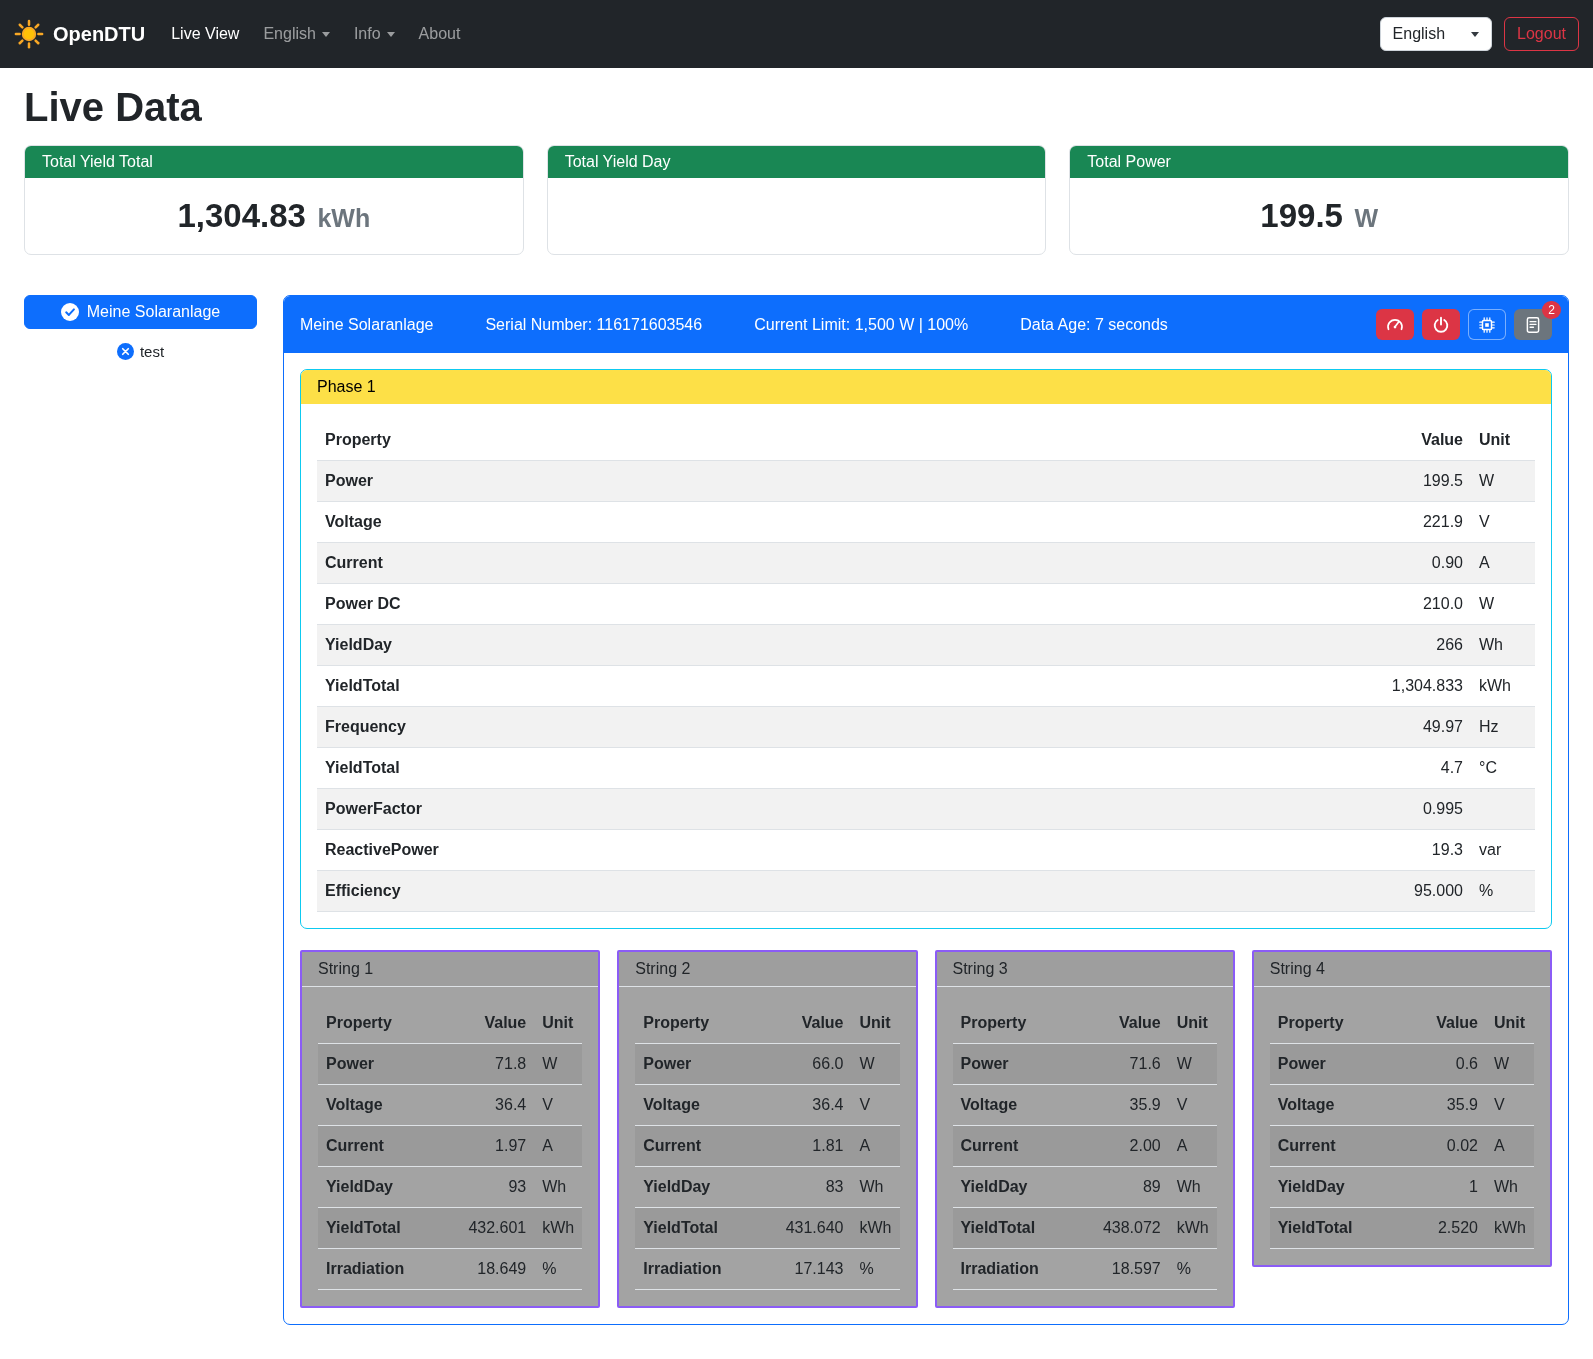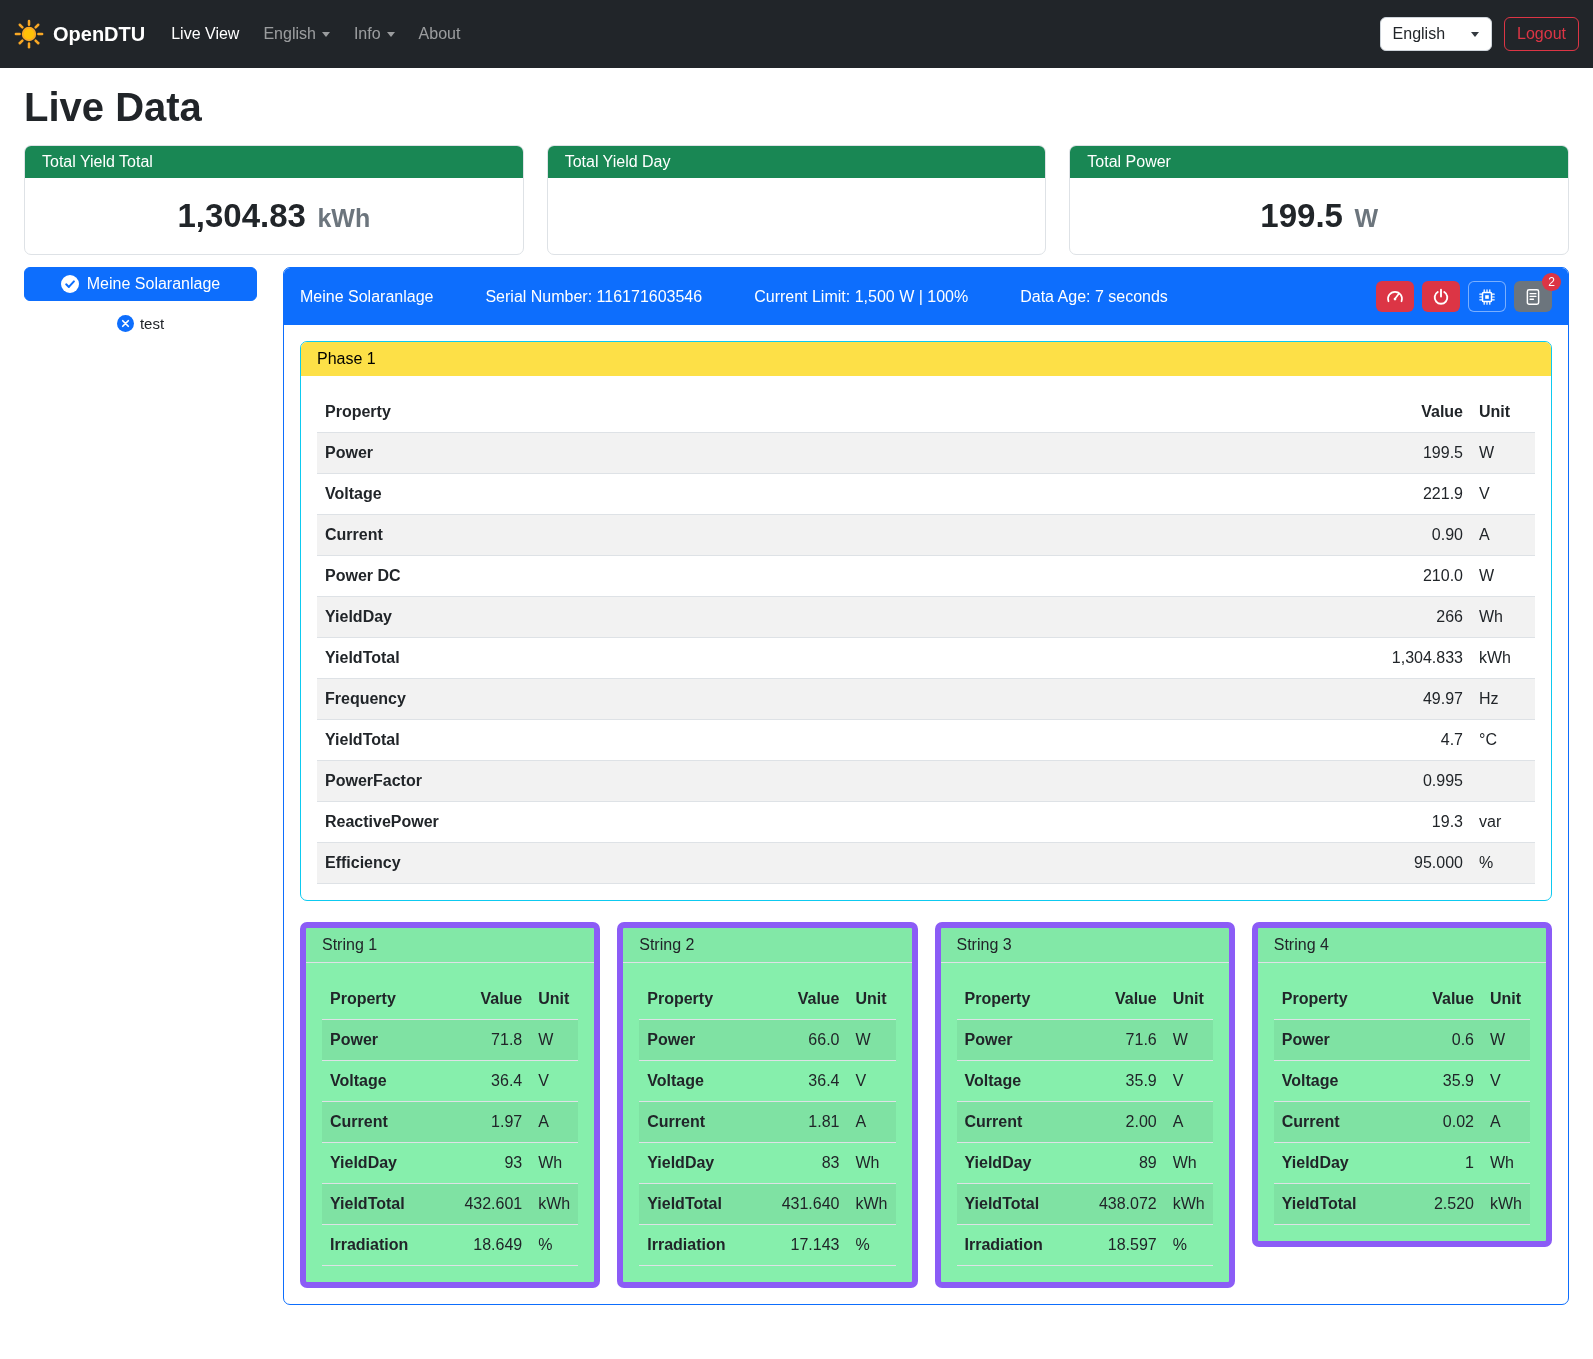--- a/index.html
+++ b/index.html
@@ -45,21 +45,21 @@
   .lang-select .caret { color: #343a40; }
   .logout-btn {
     background: transparent; border: 1px solid #dc3545; color: #dc3545;
     border-radius: 6px; padding: 7px 12px; font-size: 16px;
     font-family: inherit; cursor: pointer;
   }
   
   .container { padding: 0 24px 30px; }
   h1.page-title { font-size: 40px; font-weight: 700; margin: 17px 0 15px; }
   
-  .cards-row { display: grid; grid-template-columns: repeat(3, 1fr); gap: 23px; margin-bottom: 12px; }
+  .cards-row { display: grid; grid-template-columns: repeat(3, 1fr); gap: 23px; margin-bottom: 40px; }
   .summary-card { border: 1px solid #dee2e6; border-radius: 7px; overflow: hidden; background: #fff; }
   .summary-card-header { background: #198754; color: #fff; padding: 7px 17px; font-size: 16px; }
   .summary-card-body { padding: 19px 16px; text-align: center; }
   .card-value { font-size: 33px; font-weight: 700; color: #212529; text-align: center; }
   .card-unit { font-size: 25px; font-weight: 600; color: #6c757d; margin-left: 7px; }
   
   .main-row { display: flex; gap: 26px; align-items: flex-start; }
   .sidebar { width: 233px; flex-shrink: 0; }
   .inverter-select-btn {
     width: 100%; background: #0d6efd; color: #fff; border: 1px solid #0d6efd;
@@ -103,21 +103,21 @@
   }
   .data-table thead th { font-weight: 700; }
   .data-table tbody th { font-weight: 700; }
   .data-table tbody tr:nth-child(odd) { background: rgba(0,0,0,.05); }
   .data-table .value-col { text-align: right; width: 130px; }
   .data-table .unit-col { width: 64px; }
   .data-table.small .value-col { width: 78px; }
   .data-table.small .unit-col { width: 48px; }
   
   .strings-row { display: grid; grid-template-columns: repeat(4, 1fr); gap: 17px; align-items: start; }
-  .string-card { border: 6px solid #8b5cf6; border-radius: 7px; overflow: hidden; background: #86efac; }
+  .string-card { border: 2px solid #8b5cf6; border-radius: 2px; overflow: hidden; background: #a3a3a3; }
   .string-header { background: rgba(33,37,41,.03); border-bottom: 1px solid #dee2e6; padding: 8px 16px; }
   .string-body { padding: 16px; }
 </style>
 </head>
 <body>
 
 <header class="navbar">
   <a class="brand">
     <svg width="30" height="30" viewBox="0 0 24 24">
       <g stroke="#f9a825" stroke-width="2" stroke-linecap="round">

